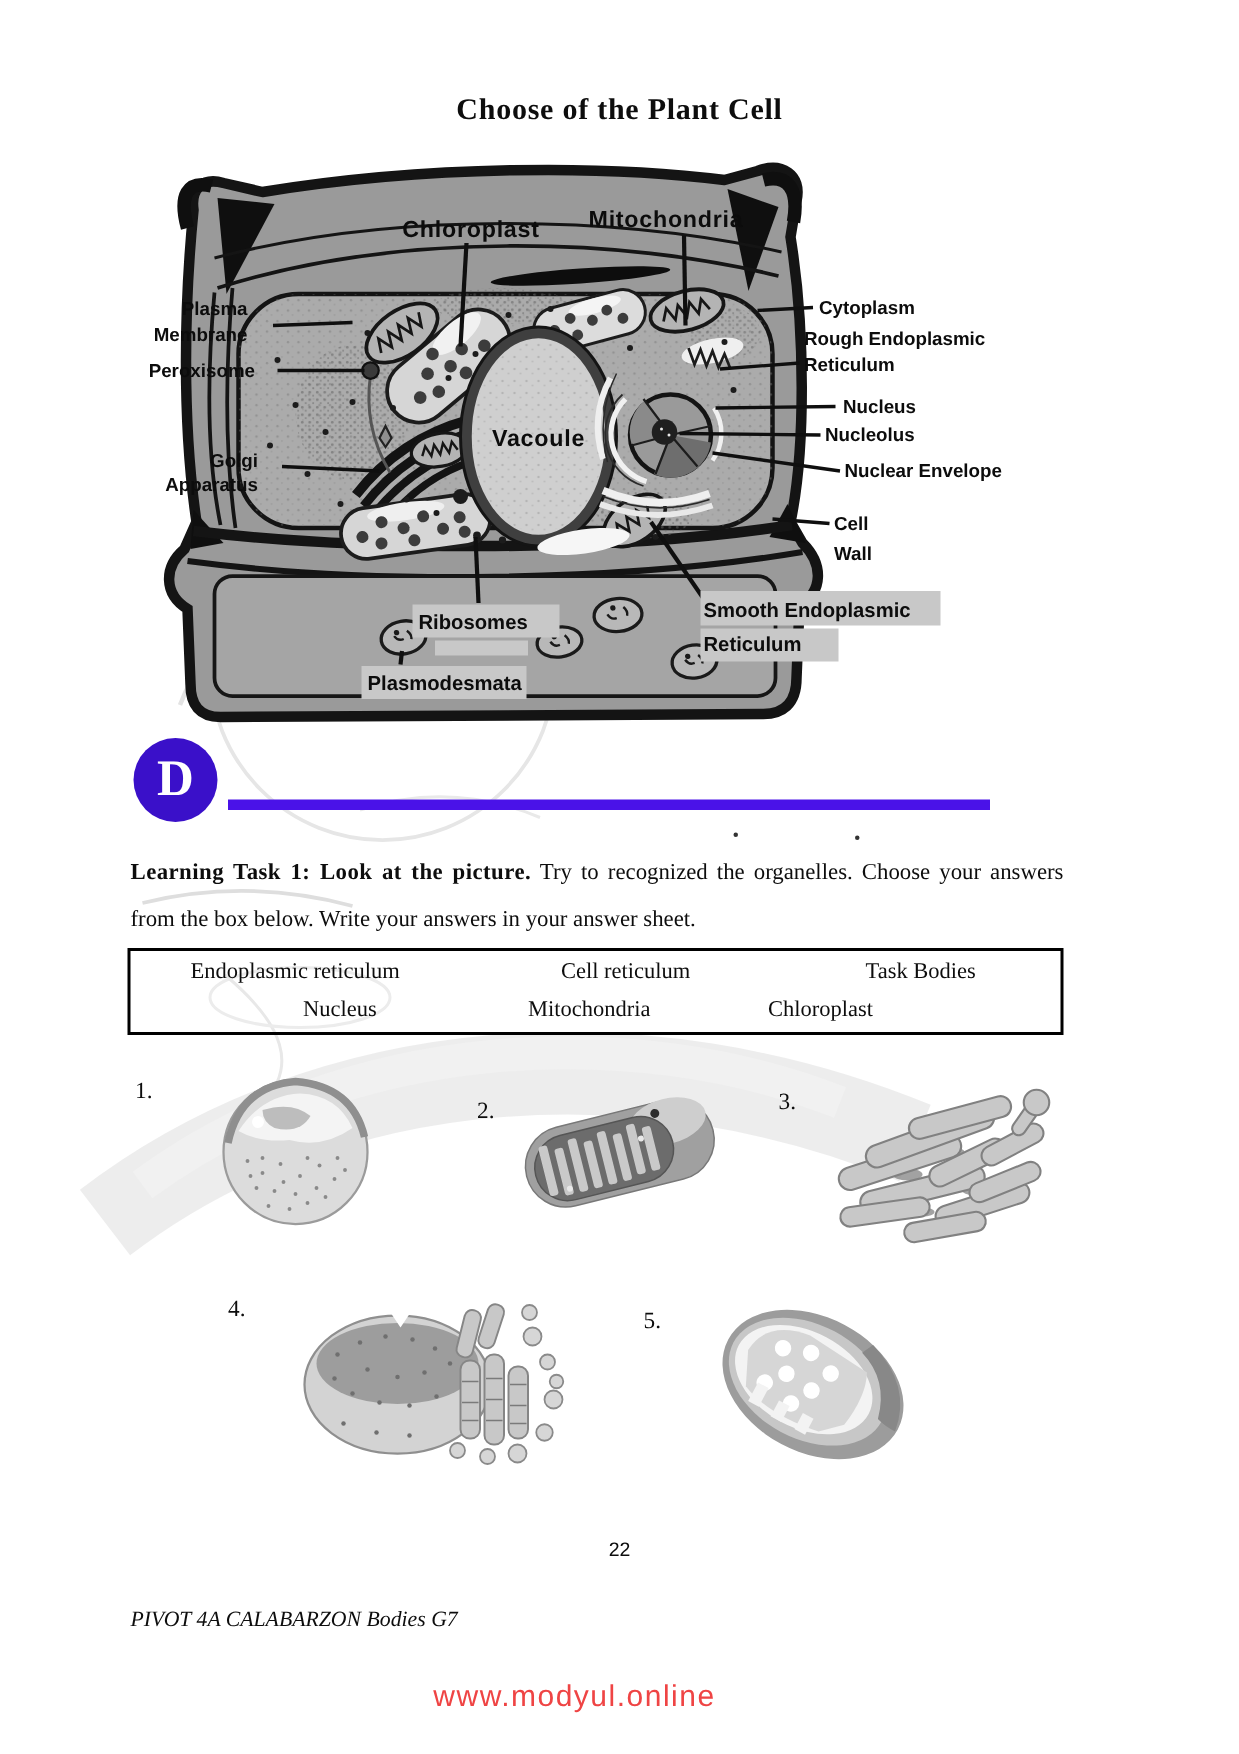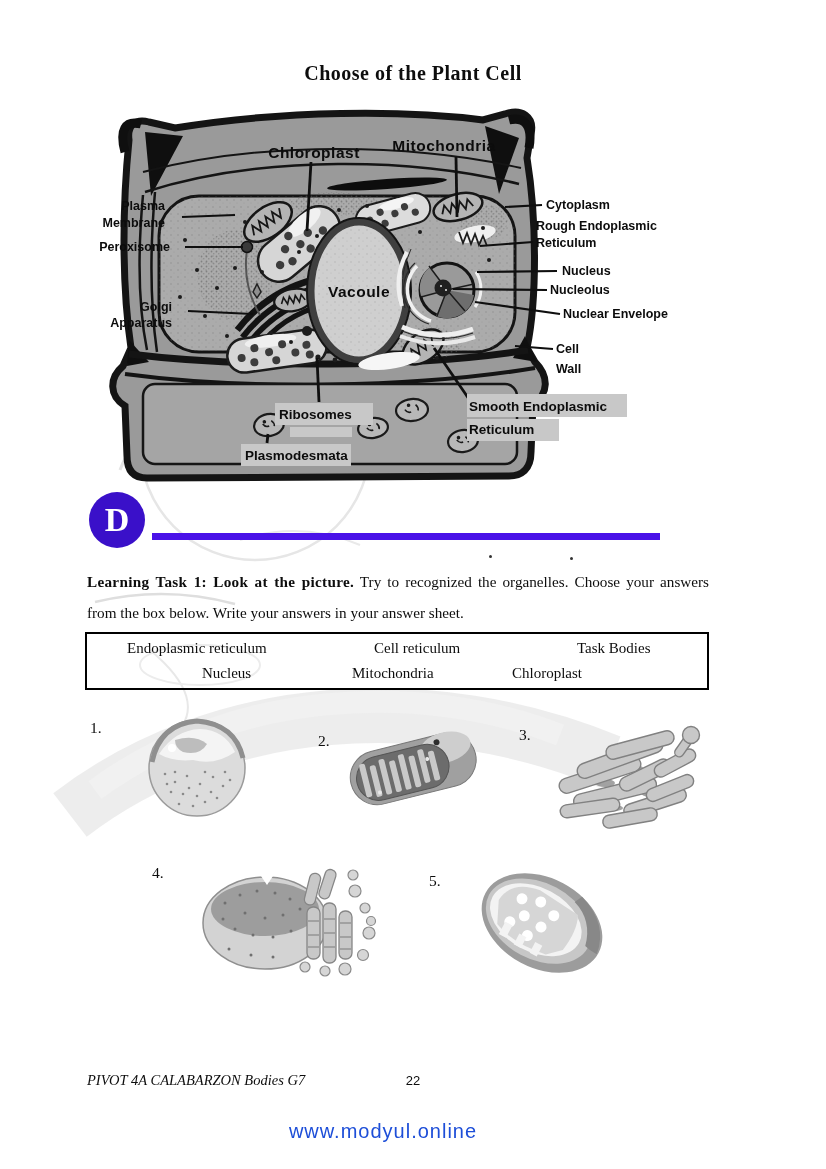--- a/index.html
+++ b/index.html
@@ -22,24 +22,24 @@
   .task{position:absolute;left:87px;top:566px;width:622px;margin:0;z-index:2;
         font:15.2px "Liberation Serif",serif;line-height:31px;text-align:justify;}
   .task b{font-weight:bold;letter-spacing:.3px;}
   .choicebox{position:absolute;left:85px;top:632px;width:620px;height:54px;border:2.5px solid #000;
              background:transparent;z-index:2;font:15px "Liberation Serif",serif;}
   .choicebox span{position:absolute;white-space:nowrap;}
   .itemnum{position:absolute;z-index:2;font:15.5px "Liberation Serif",serif;}
   .illus{position:absolute;z-index:2;}
   .footer-left{position:absolute;left:87px;top:1072px;z-index:2;
                font:italic 14.5px "Liberation Serif",serif;}
-  .pagenum{position:absolute;left:0;top:1073px;width:826px;text-align:center;z-index:2;
+  .pagenum{position:absolute;left:0;top:1025px;width:826px;text-align:center;z-index:2;
            font:13px "Liberation Sans",sans-serif;}
   .sitewm{position:absolute;left:0;top:1120px;width:766px;text-align:center;z-index:2;
-          font:20px "Liberation Sans",sans-serif;color:#1d4ed8;letter-spacing:1px;}
+          font:20px "Liberation Sans",sans-serif;color:#ef4444;letter-spacing:1px;}
 </style>
 </head>
 <body>
 
 <div class="page">
 
   <svg class="bg" width="826" height="1169">
     <path d="M 70,815 C 220,700 430,688 610,762" stroke="#ebebeb" stroke-width="55" fill="none" opacity="0.9"></path>
     <path d="M 95,790 C 230,690 420,680 560,735" stroke="#f1f1f1" stroke-width="22" fill="none"></path>
     <circle cx="255" cy="445" r="115" stroke="#e6e6e6" stroke-width="2.5" fill="none"></circle>

